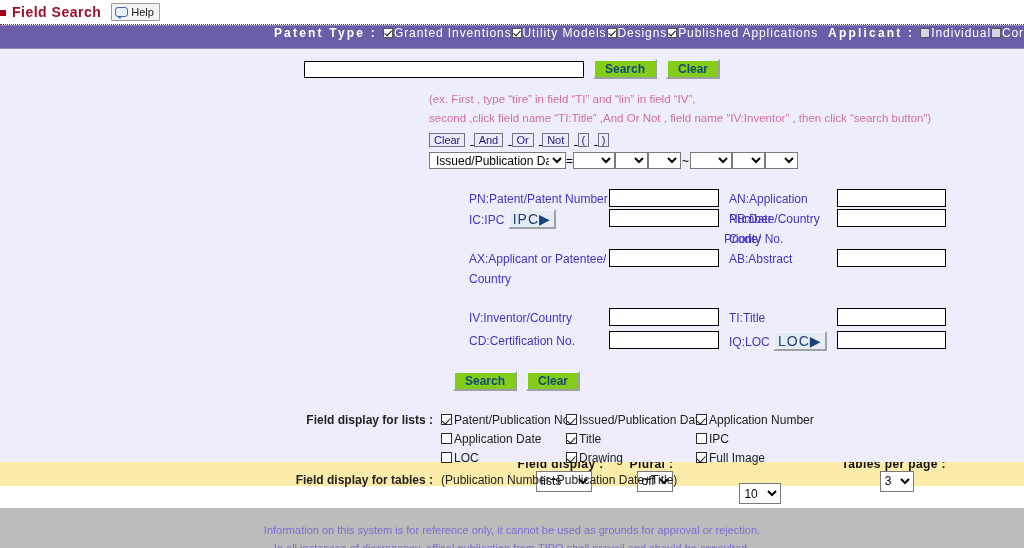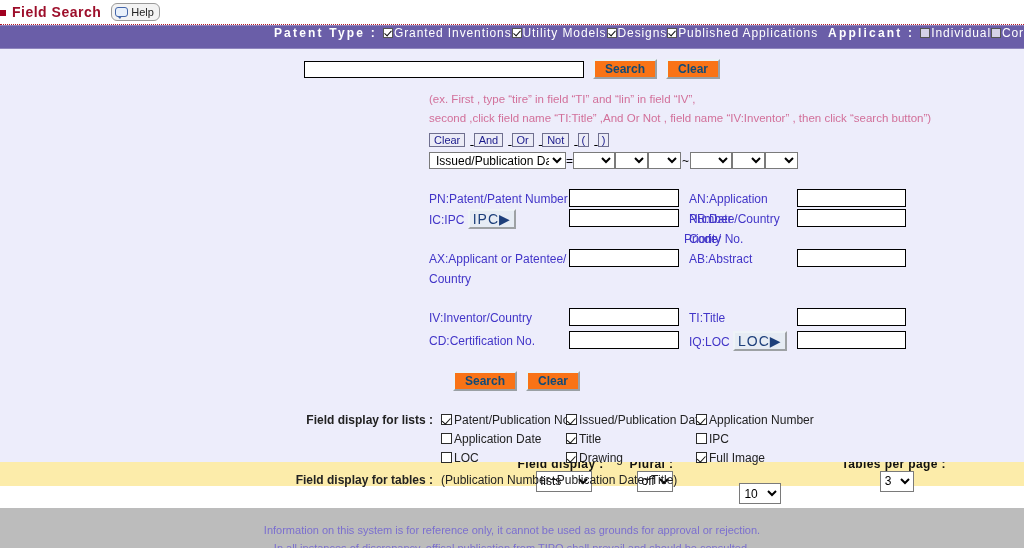--- a/index.html
+++ b/index.html
@@ -17,21 +17,21 @@
   }
   .title-sq{
     width:6px;height:6px;background:#a00020;display:inline-block;margin-right:6px;
     margin-top:2px;
   }
   .title-text{
     font-size:14px;font-weight:bold;color:#9d0e2a;letter-spacing:.5px;
   }
   .help-btn{
     margin-left:10px;display:inline-flex;align-items:center;gap:3px;
-    border:1px solid #9a9a9a;background:#f3f3f3;border-radius:6px;
+    border:1px solid #9a9a9a;background:#f3f3f3;border-radius:1px;
     padding:0px 5px 1px 3px;font-size:11px;color:#222;cursor:pointer;height:15px;
   }
   .bubble{
     width:11px;height:8px;border:1px solid #4466aa;border-radius:3px;
     background:#e8f0fb;display:inline-block;position:relative;
   }
   .bubble:after{
     content:"";position:absolute;left:1px;bottom:-3px;border-left:3px solid transparent;
     border-right:2px solid transparent;border-top:3px solid #4466aa;
   }
@@ -63,21 +63,21 @@
   }
 
   .row-top{padding-top:10px;display:flex;justify-content:center;align-items:center;}
   .main-input{
     width:274px;height:15px;border:1px solid #000;background:#fff;
     font-family:"Liberation Sans",sans-serif;font-size:12px;padding:0 2px;
     box-sizing:content-box;
   }
   .btn3d{
     font-family:"Liberation Sans",sans-serif;font-size:12px;font-weight:bold;
-    color:#104a77;background:#f97316;border:2px outset #e9f2f8;
+    color:#104a77;background:#84cc16;border:2px outset #e9f2f8;
     padding:1px 10px;margin-left:9px;cursor:pointer;
   }
   .hint{
     color:#d2709a;font-size:11.5px;margin:11px 0 0 0;padding-left:429px;line-height:19px;
   }
 
   .ops{padding-left:429px;margin-top:5px;text-decoration:underline;}
   .opbtn{
     font-size:11px;font-family:"Liberation Sans",sans-serif;color:#1a1a8c;
     background:#ebebf6;border:1px solid #6f6f8f;padding:0px 4px;margin-right:5px;
@@ -93,21 +93,21 @@
   select.sel-main{width:137px;}
   select.sel-sm{width:42px;margin:0;}
   select.sel-xs{width:33px;}
   .eq{font-size:12px;color:#000;padding:0 0px;}
   .tilde{font-size:12px;color:#000;padding:0 1px;}
 
   
   .fields{
     position:relative;margin-top:20px;padding-left:429px;color:#4235c8;font-size:12px;
   }
-  .frow{display:flex;align-items:flex-start;height:20px;}
+  .frow{display:flex;align-items:flex-start;height:20px;margin-left:40px;}
   .fcol-l{width:140px;line-height:20px;}
   .fcol-r{width:108px;line-height:20px;padding-left:10px;}
   .tinput{
     width:104px;height:14px;border:1px solid #000;background:#fff;font-size:12px;
     box-sizing:content-box;
   }
   .tinput.w2{width:103px;}
   .sub-label{color:#4235c8;line-height:20px;}
   .iconbtn{
     font-size:14px;font-family:"Liberation Sans",sans-serif;color:#1d3f7a;

